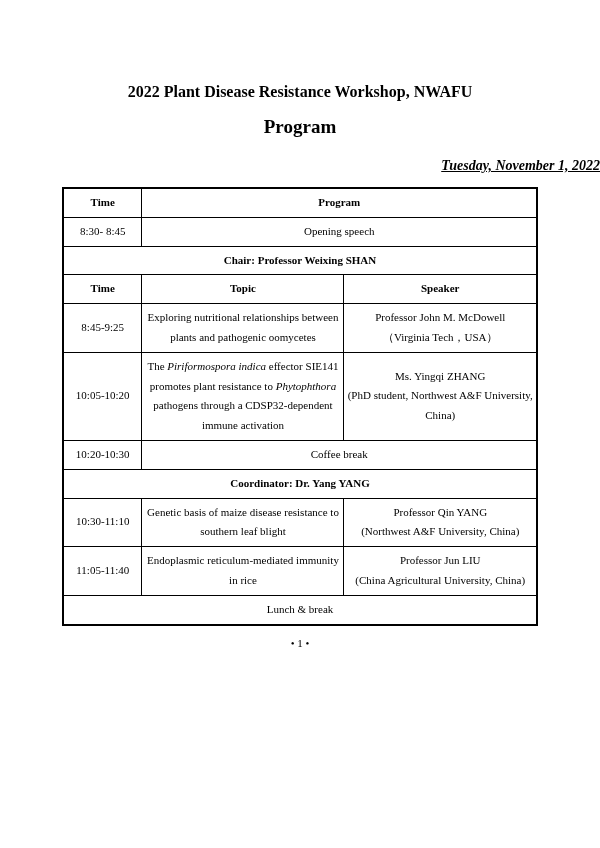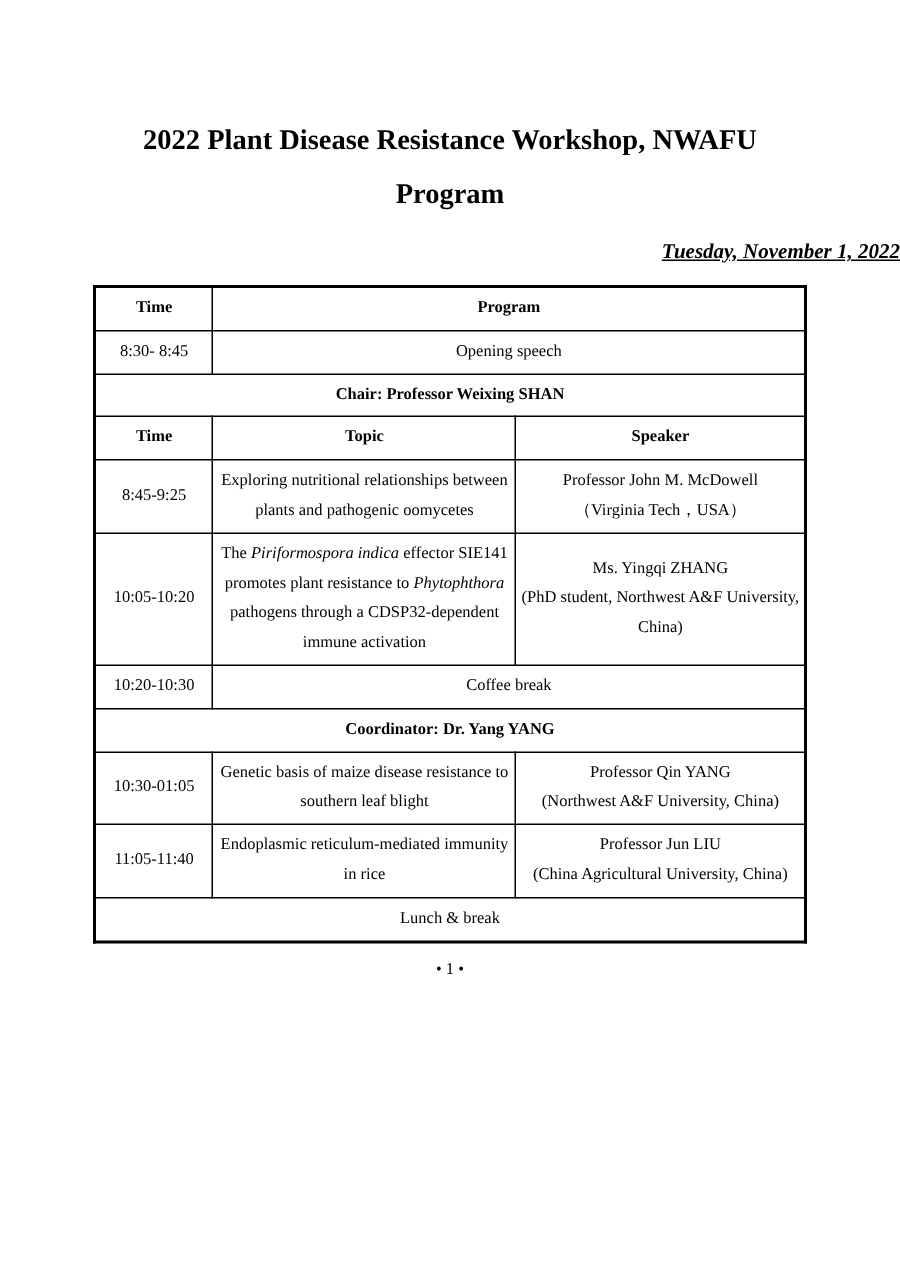--- a/index.html
+++ b/index.html
@@ -12,21 +12,21 @@
     height: 848px;
     background: #ffffff;
     font-family: "Liberation Serif", serif;
     color: #000000;
     box-sizing: border-box;
     padding-top: 84px;
     overflow: hidden;
   }
   .title-line1 {
     text-align: center;
-    font-size: 19px;
+    font-size: 16px;
     font-weight: bold;
     line-height: 1;
     margin: 0;
   }
   .title-line2 {
     text-align: center;
     font-size: 19px;
     font-weight: bold;
     line-height: 1;
     margin: 17px 0 0 0;
@@ -127,21 +127,21 @@
     <tr>
       <td>10:20-10:30</td>
       <td colspan="2">Coffee break</td>
     </tr>
 
     <tr>
       <td class="bold" colspan="3">Coordinator: Dr. Yang YANG</td>
     </tr>
 
     <tr>
-      <td>10:30-01:05</td>
+      <td>10:30-11:10</td>
       <td>Genetic basis of maize disease resistance to southern leaf blight</td>
       <td>
         <span class="spk-name">Professor Qin YANG</span>
         <span class="spk-aff">(Northwest A&amp;F University, China)</span>
       </td>
     </tr>
 
     <tr>
       <td>11:05-11:40</td>
       <td>Endoplasmic reticulum-mediated immunity in rice</td>

